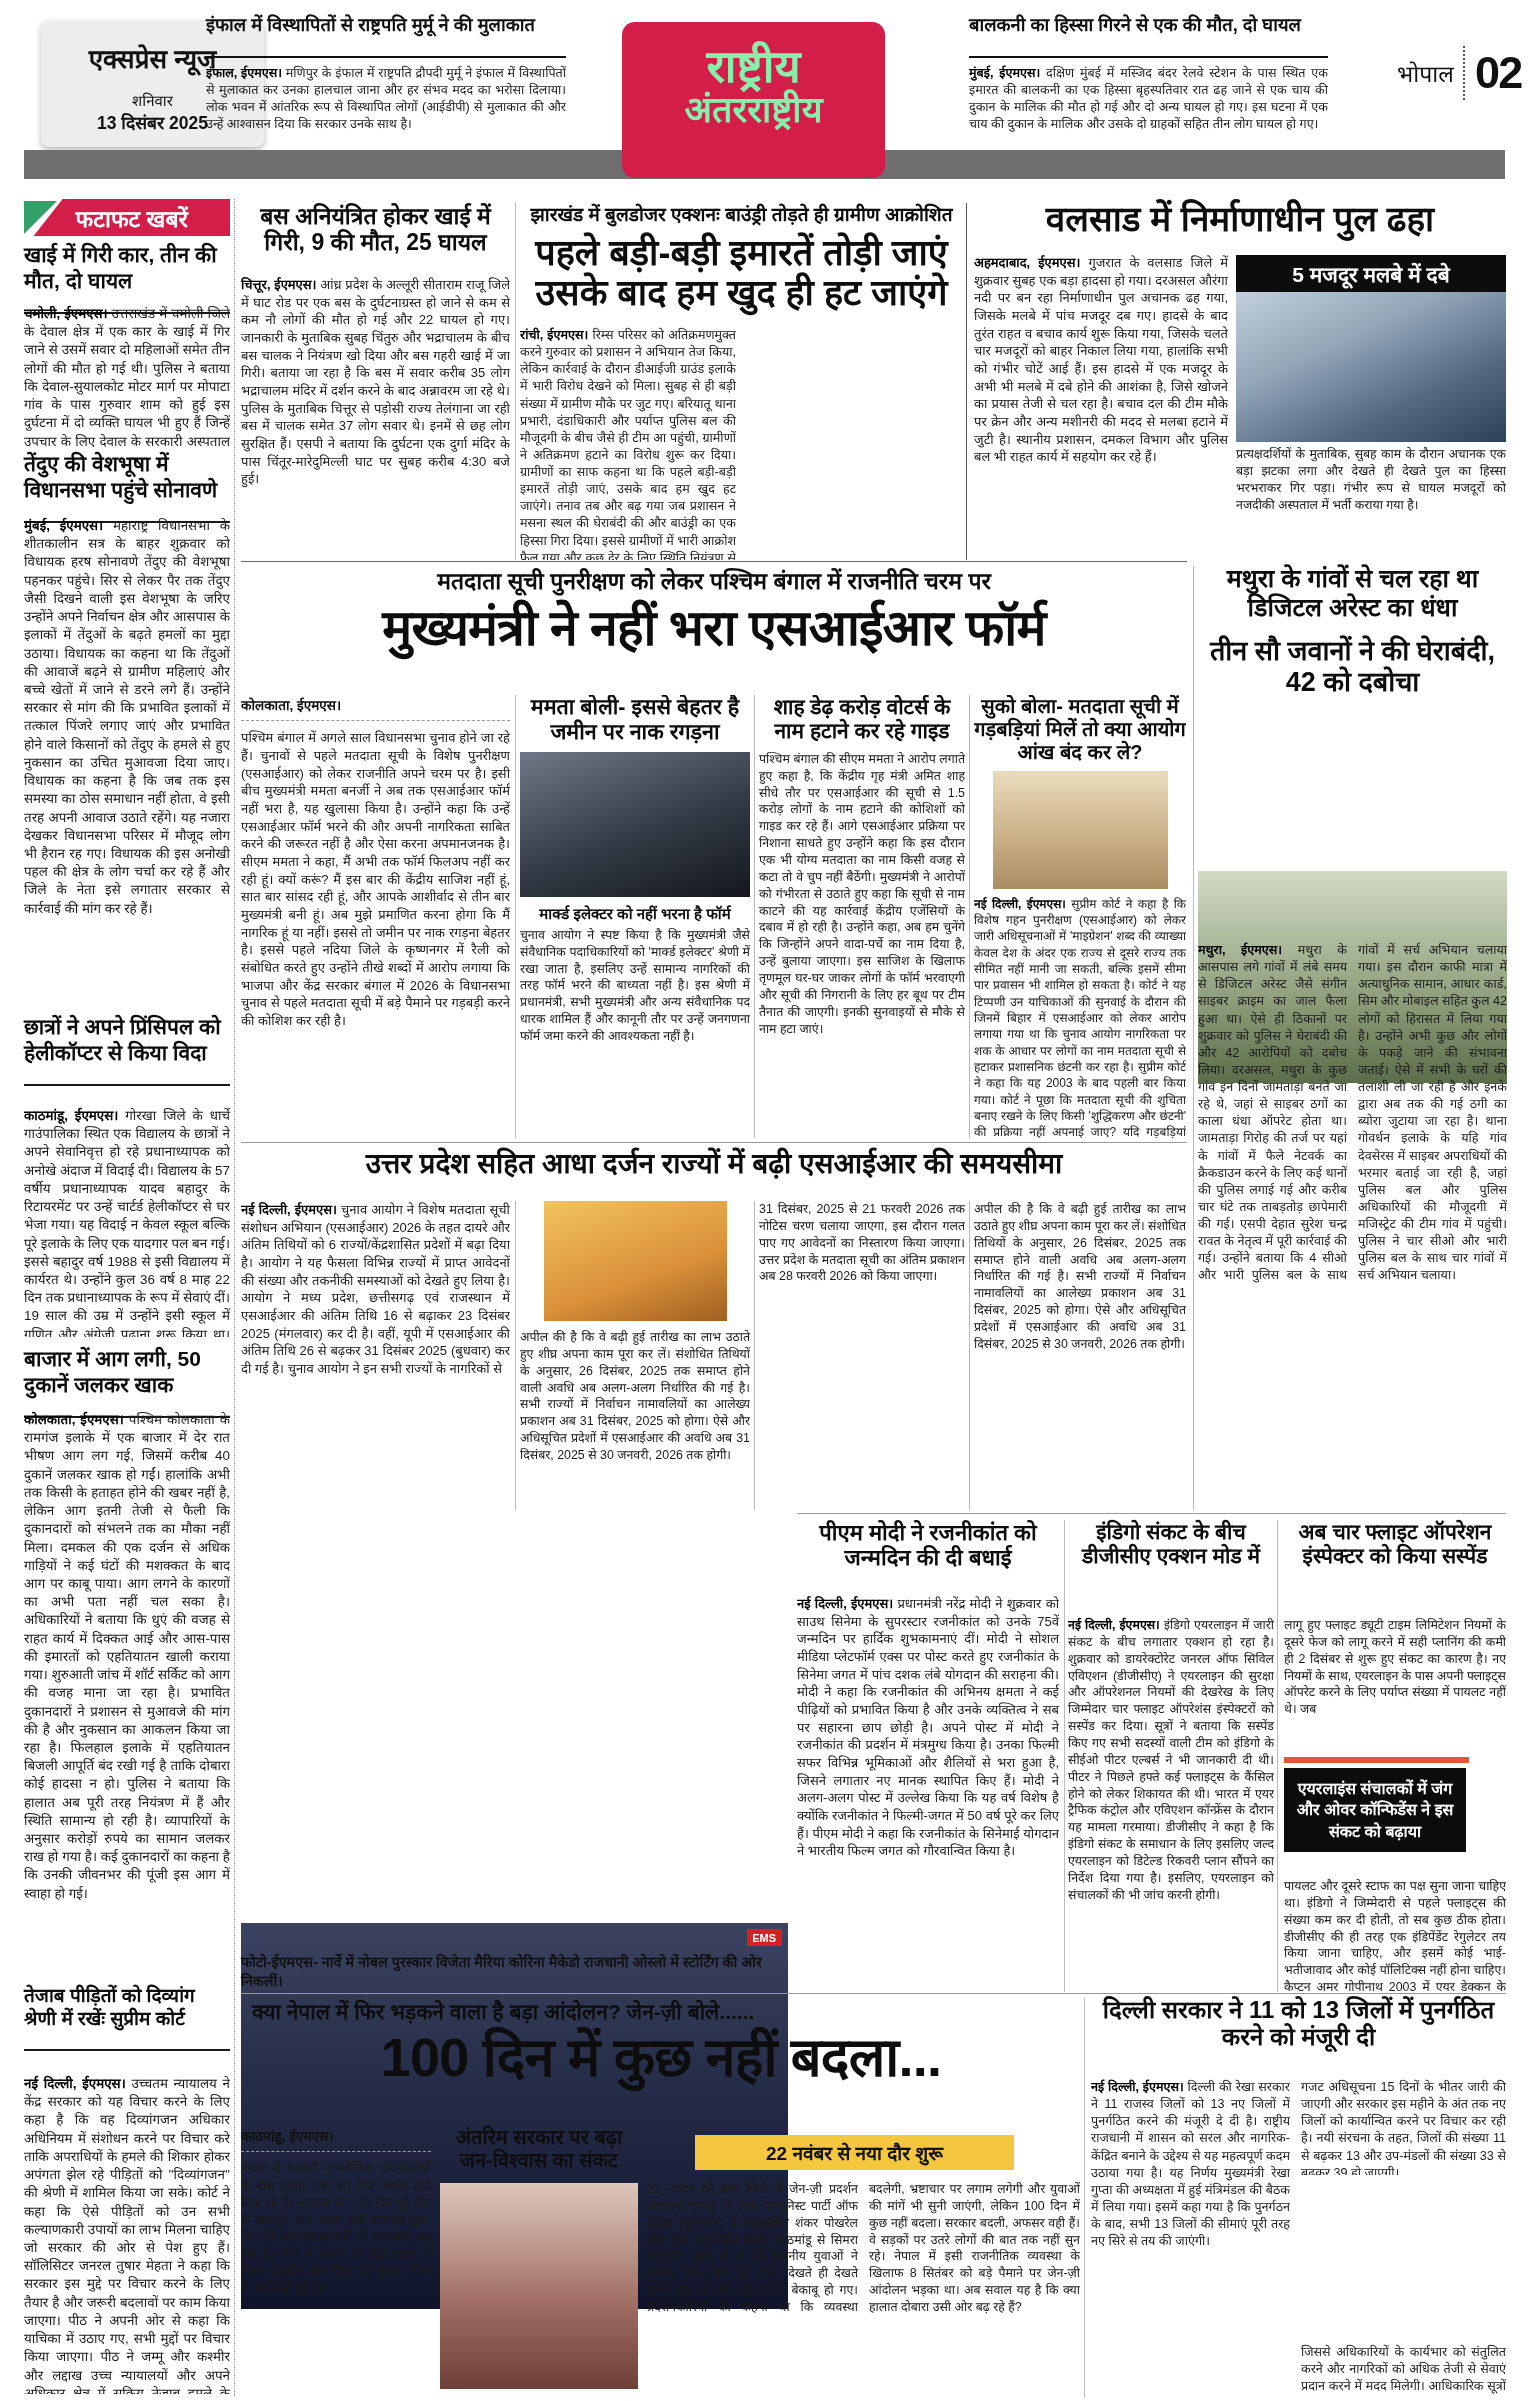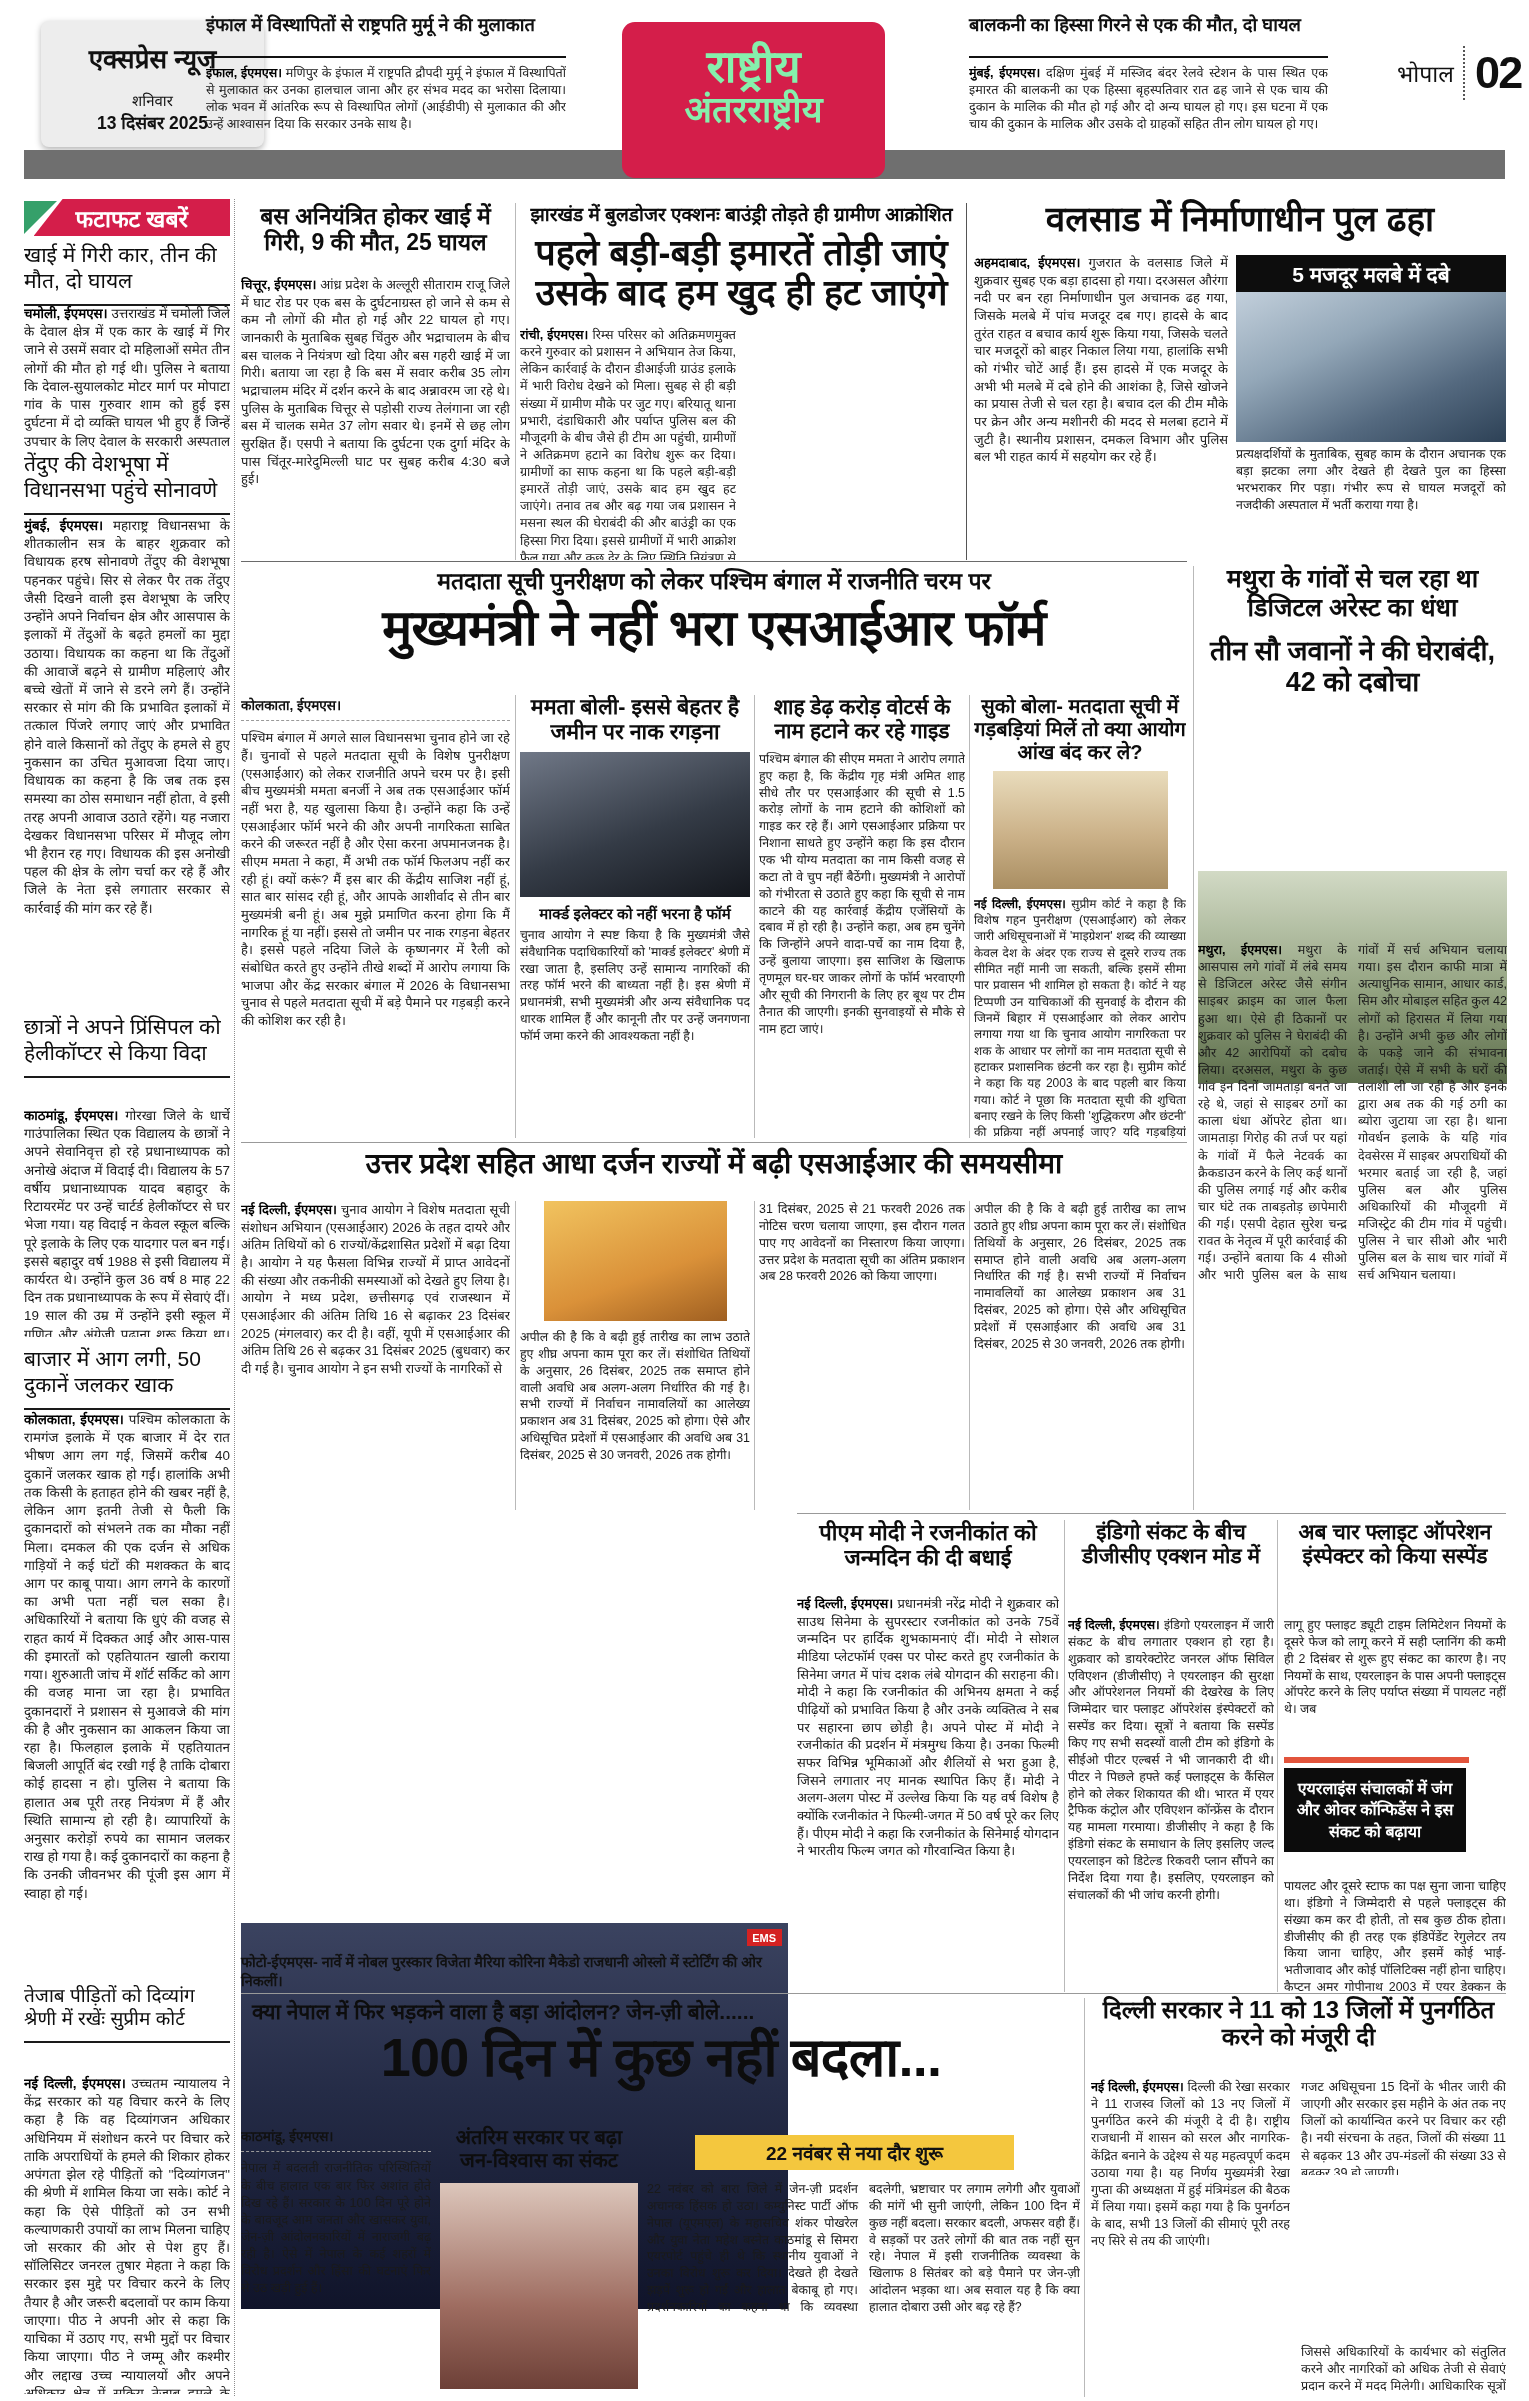--- a/index.html
+++ b/index.html
@@ -4,21 +4,21 @@
 <style>
   html,body{margin:0;padding:0;background:#e8e8e8}
   #page{position:relative;width:1530px;height:2401px;background:#fff;margin:0 auto;overflow:hidden;
         font-family:"Liberation Sans","DejaVu Sans",sans-serif;color:#111}
   .abs{position:absolute}
   .hl{font-weight:bold;color:#0d0d0d;line-height:1.14}
   .c{text-align:center}
   .bt{font-size:13px;line-height:1.36;text-align:justify;color:#1a1a1a;overflow:hidden}
   .bt b{color:#000}
   .c2{column-count:2;column-gap:11px}
-  .qh{font-size:21px;font-weight:normal;line-height:1.22;border-bottom:2.4px solid #1a1a1a;padding-bottom:11px;color:#0d0d0d}
+  .qh{font-size:21px;font-weight:bold;line-height:1.22;border-bottom:2.4px solid #1a1a1a;padding-bottom:19px;color:#0d0d0d}
   .dl{font-weight:bold;font-size:13.6px}
   .dashr{border-bottom:1.6px dashed #999;margin:6.4px 0 8px 0}
   .striptitle{font-weight:bold;font-size:18.3px;border-bottom:2.4px solid #111;padding-bottom:20px;line-height:1.2}
   .vline{position:absolute;width:0.8px;background:#b9b9b9}
   .vsolid{position:absolute;width:1.6px;background:#555}
   .vdot{position:absolute;width:0;border-left:1.6px dotted #8d8d8d}
   .hline{position:absolute;height:1.2px;background:#6a6a6a}
   .photo{position:relative;overflow:hidden}
   .ph-bridge{background:linear-gradient(155deg,#c2cfdb 0%,#93a7b8 35%,#54697f 70%,#2d4156 100%)}
   .ph-mamata{background:linear-gradient(160deg,#707887 0%,#343b46 55%,#14171d 100%)}

